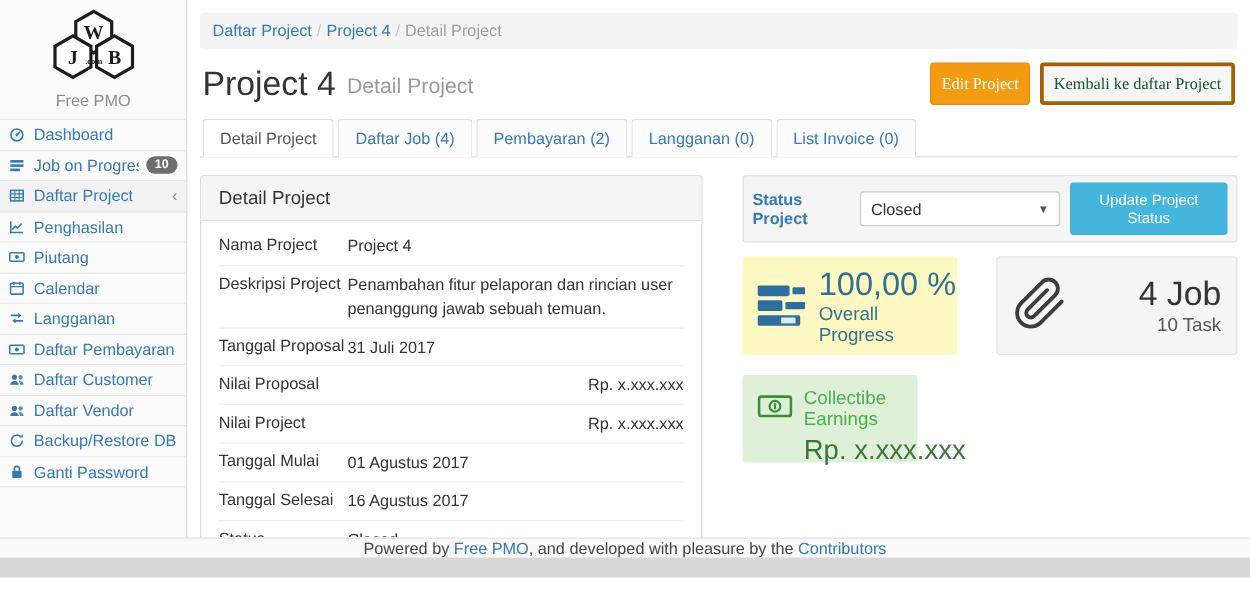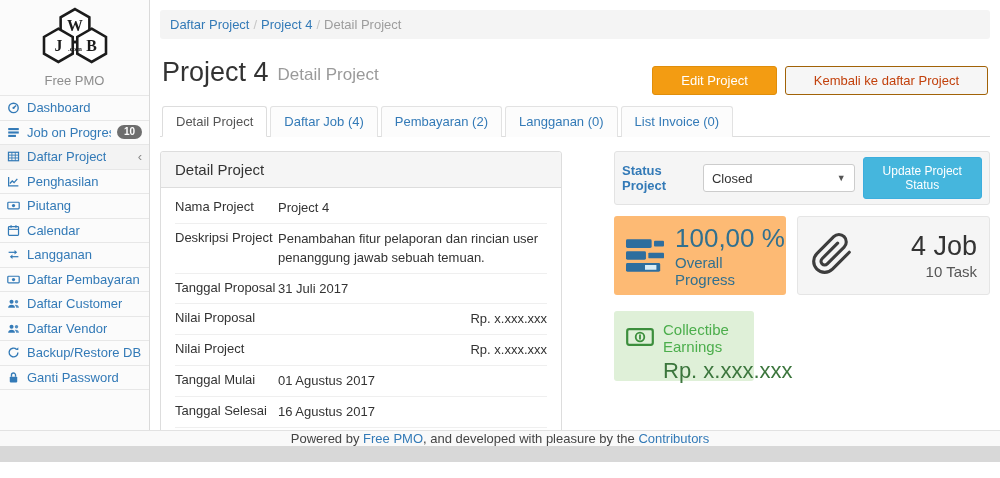--- a/index.html
+++ b/index.html
@@ -31,24 +31,24 @@
   
   .main { flex:1; background:#fff; padding:10px 10px 0; overflow:hidden; }
   .breadcrumb-bar { background:#f4f4f4; border-radius:3px; padding:7px 10px; color:#9d9d9d; }
   .breadcrumb-bar a { color:#337ab7; text-decoration:none; cursor:pointer; }
   .crumb-sep { color:#c6c6c6; margin:0 4px; }
 
   .page-header { display:flex; align-items:center; margin:11px 2px 4px; }
   .page-title { font-size:27px; font-weight:normal; color:#333; margin:0; }
   .page-subtitle { font-size:17px; color:#9a9a9a; margin-left:9px; position:relative; top:2px; }
   .header-buttons { margin-left:auto; display:flex; gap:8px; }
-  .btn { border-radius:3px; padding:6px 28px; font-size:13px; cursor:pointer;
-    font-family:Liberation Sans, sans-serif;margin-top:16px; }
+  .btn { border-radius:3px; padding:6px 8px; font-size:13px; cursor:pointer;
+    font-family:Liberation Serif, serif; }
   .btn-warning { background:#f39c12; border:1px solid #e08e0b; color:#fff; }
-  .btn-default { background:#f6f6f6; border:1px solid #a16207; color:#c2410c; }
+  .btn-default { background:#f6f6f6; border:3px solid #a16207; color:#14532d; }
 
   .tabs { display:flex; border-bottom:1px solid #ddd; margin-top:10px; padding:0 0 0 2px; }
   .tab { padding:7px 13px; color:#337ab7; background:#fcfcfc; border:1px solid #e2e2e2;
     border-bottom:none; border-radius:3px 3px 0 0; margin-right:3px; cursor:pointer;
     position:relative; top:1px; }
   .tab.active { background:#fff; color:#555; border-color:#ddd; border-bottom:1px solid #fff; }
 
   .content-row { display:flex; gap:32px; margin-top:14px; }
 
   
@@ -56,34 +56,34 @@
   .panel-header { background:#f5f5f5; border-bottom:1px solid #ddd; border-radius:3px 3px 0 0;
     padding:9px 14px; font-size:15px; color:#333; }
   .panel-body { padding:5px 14px 8px; }
   .detail-row { display:flex; padding:6px 0 5px; border-bottom:1px solid #efefef; font-size:13px; }
   .detail-row:last-child { border-bottom:none; }
   .detail-label { width:103px; flex-shrink:0; color:#333; }
   .detail-value { flex:1; color:#333; line-height:1.45; }
   .detail-value.right { text-align:right; }
 
   
-  .right-col { flex:1; max-width:396px;margin-left:20px; }
+  .right-col { flex:1; max-width:396px; }
   .status-well { background:#f5f5f5; border:1px solid #e3e3e3; border-radius:3px;
     padding:5px 7px; display:flex; align-items:center; gap:8px; }
   .status-label { color:#337ab7; font-weight:bold; }
   .fake-select { background:#fff; border:1px solid #ccc; border-radius:3px; height:28px;
     width:178px; display:flex; align-items:center; justify-content:space-between;
     padding:0 8px; color:#333; cursor:pointer; }
   .select-arrow { font-size:9px; color:#555; }
   .btn-info { background:#45b6dd; border:1px solid #3caede; color:#fff; border-radius:3px;
     padding:6px 10px; font-size:12px; cursor:pointer; font-family:"Liberation Sans", sans-serif; }
 
   .widgets-row { display:flex; justify-content:space-between; margin-top:11px; }
   .widget { border-radius:3px; padding:10px 12px; }
-  .widget-progress { width:172px; height:79px; background:#fdba74; display:flex;
+  .widget-progress { width:172px; height:79px; background:#fef9c3; display:flex;
     align-items:center; gap:11px; color:#2e6e9e; }
   .widget-progress .big-icon svg { display:block; }
   .progress-num { font-size:26px; line-height:30px; color:#31708f; white-space:nowrap; }
   .progress-label { font-size:15px; color:#31708f; margin-top:1px; }
   .widget-jobs { width:193px; height:79px; background:#f5f5f5; border:1px solid #e5e5e5;
     display:flex; align-items:center; }
   .jobs-text { margin-left:auto; text-align:right; }
   .jobs-value { font-size:27px; color:#333; line-height:30px; white-space:nowrap; }
   .jobs-label { font-size:15px; color:#555; margin-top:2px; }
   .widget-earnings { width:140px; height:70px; background:#dff0d8; margin-top:16px; }

